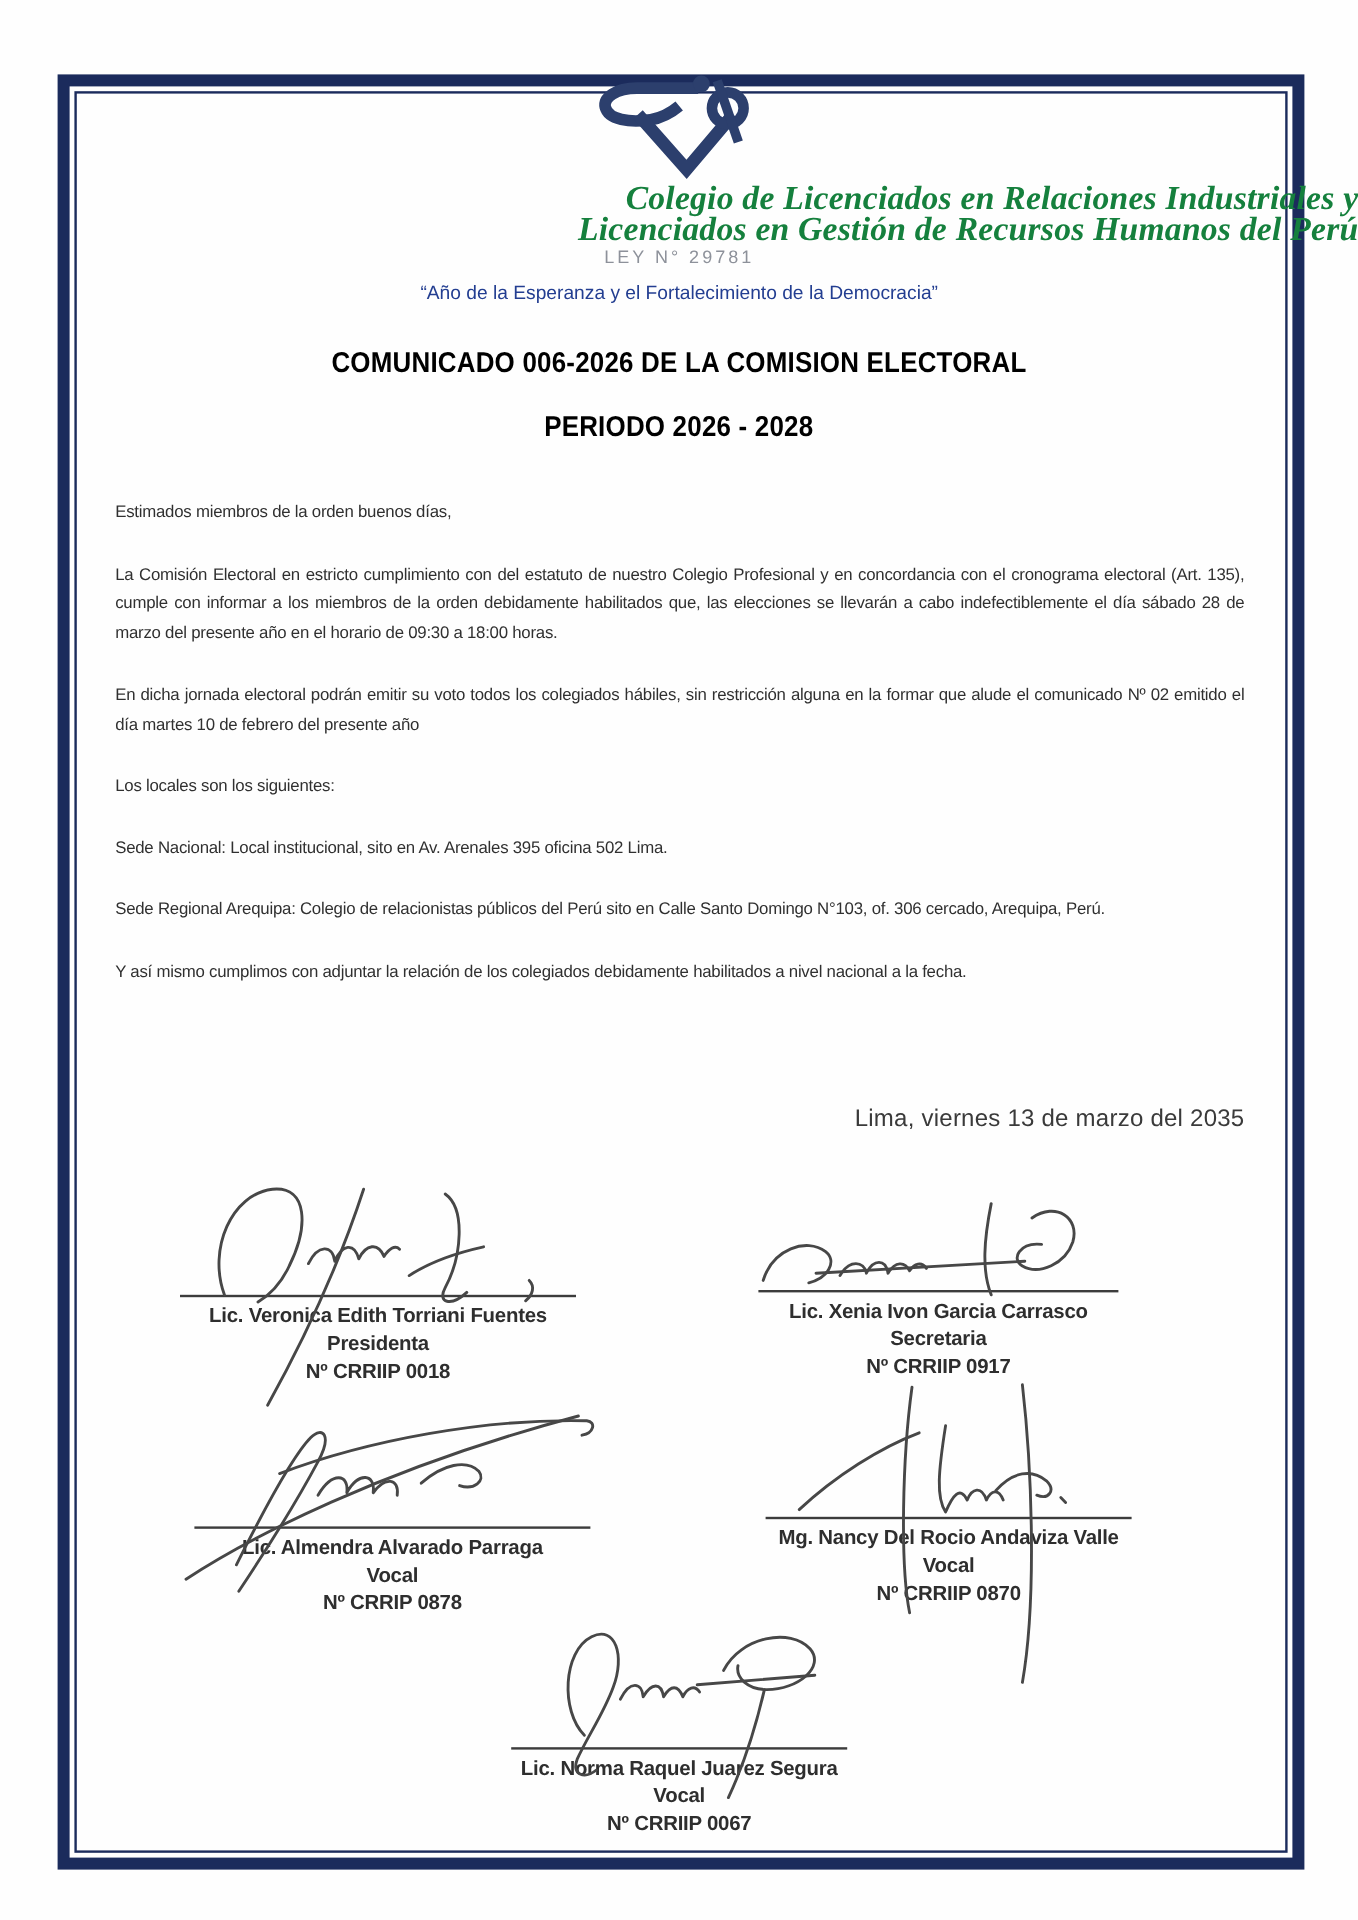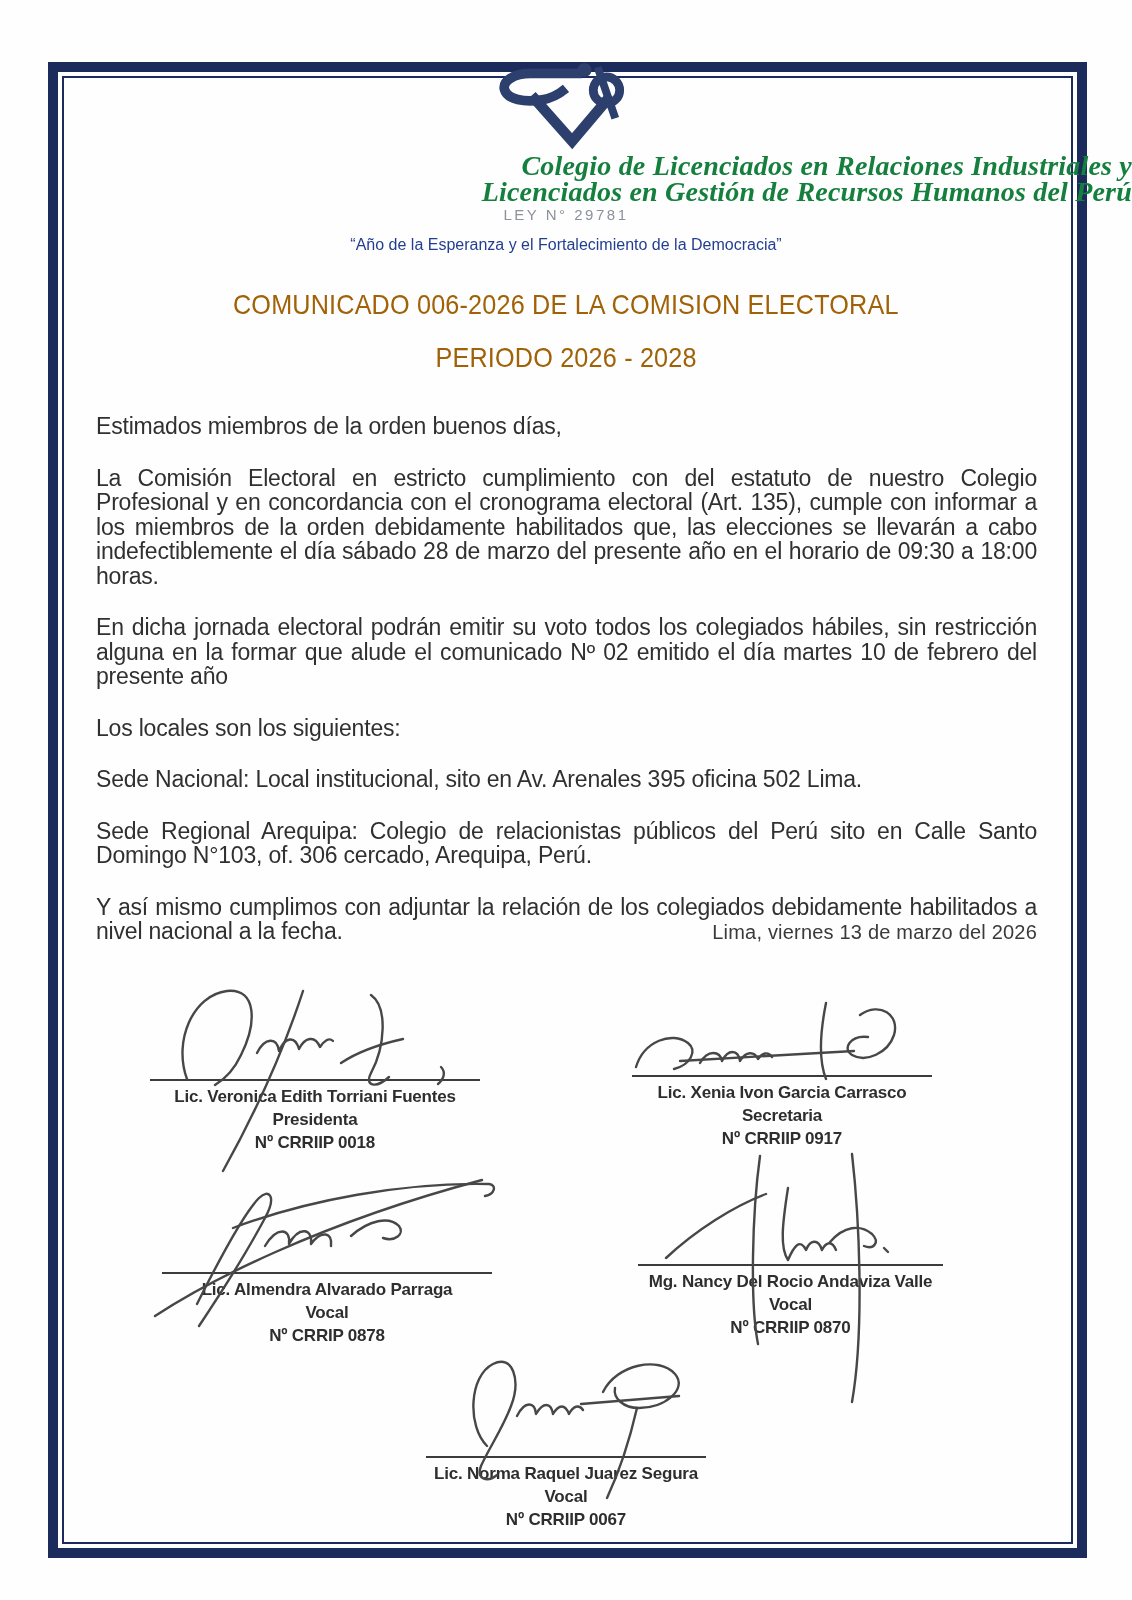--- a/index.html
+++ b/index.html
@@ -26,30 +26,30 @@
   .law-line {
     position:absolute; left:0; right:0; top:206px; text-align:center;
     font-size:15px; color:#8d919a; letter-spacing:2.5px;
   }
   .motto {
     position:absolute; left:0; right:0; top:236px; text-align:center;
     font-size:16px; color:#233e91;
   }
   .title-line {
     position:absolute; left:0; right:0; text-align:center;
-    font-size:28px; font-weight:400; color:#a16207;
+    font-size:24px; font-weight:700; color:#000000;
   }
   .title-line > span { display:inline-block; transform:scaleX(0.9); transform-origin:center; letter-spacing:0.2px; }
   .title-line1 { top:289px; }
   .title-line2 { top:342px; }
 
   
   .body-text {
     position:absolute; left:96px; width:941px; top:414px;
-    font-size:23px; line-height:24.5px; color:#303030; letter-spacing:-0.2px;
+    font-size:14px; line-height:24.5px; color:#303030; letter-spacing:-0.2px;
     text-align:justify;
   }
   .body-text p { margin:0 0 27px 0; }
   .body-text p:last-child { margin-bottom:13px; }
   .date-line {
     position:absolute; right:95px; top:921px; text-align:right;
     font-size:20px; color:#3a3a3a; letter-spacing:0.2px;
   }
 
   
@@ -101,21 +101,21 @@
   <div class="body-text">
     <p>Estimados miembros de la orden buenos días,</p>
     <p>La Comisión Electoral en estricto cumplimiento con del estatuto de nuestro Colegio Profesional y en concordancia con el cronograma electoral (Art. 135), cumple con informar a los miembros de la orden debidamente habilitados que, las elecciones se llevarán a cabo indefectiblemente el día sábado 28 de marzo del presente año en el horario de 09:30 a 18:00 horas.</p>
     <p>En dicha jornada electoral podrán emitir su voto todos los colegiados hábiles, sin restricción alguna en la formar que alude el comunicado Nº 02 emitido el día martes 10 de febrero del presente año</p>
     <p>Los locales son los siguientes:</p>
     <p>Sede Nacional: Local institucional, sito en Av. Arenales 395 oficina 502 Lima.</p>
     <p>Sede Regional Arequipa: Colegio de relacionistas públicos del Perú sito en Calle Santo Domingo N°103, of. 306 cercado, Arequipa, Perú.</p>
     <p>Y así mismo cumplimos con adjuntar la relación de los colegiados debidamente habilitados a nivel nacional a la fecha.</p>
   </div>
 
-  <div class="date-line">Lima, viernes 13 de marzo del 2026</div>
+  <div class="date-line">Lima, viernes 13 de marzo del 2035</div>
 
   <div class="sig" style="left:150px; top:1079px; width:330px;">
     <svg class="squiggle" style="left:-5px; top:-100px;" width="330" height="200" viewBox="0 0 330 200" aria-hidden="true">
       <path d="M42 100 C28 62 48 16 82 12 C112 9 112 44 96 76 C89 91 80 100 70 106"></path>
       <path d="M158 12 C143 58 118 120 78 192"></path>
       <path d="M112 74 C120 58 132 58 134 72 C140 58 150 56 154 70 C160 58 170 56 175 68 C179 62 184 58 188 62"></path>
       <path d="M226 16 C243 28 240 68 226 94 C219 107 231 110 244 98"></path>
       <path d="M196 84 C214 72 240 64 258 60"></path>
       <path d="M296 88 C301 93 299 100 293 105"></path>
     </svg>

